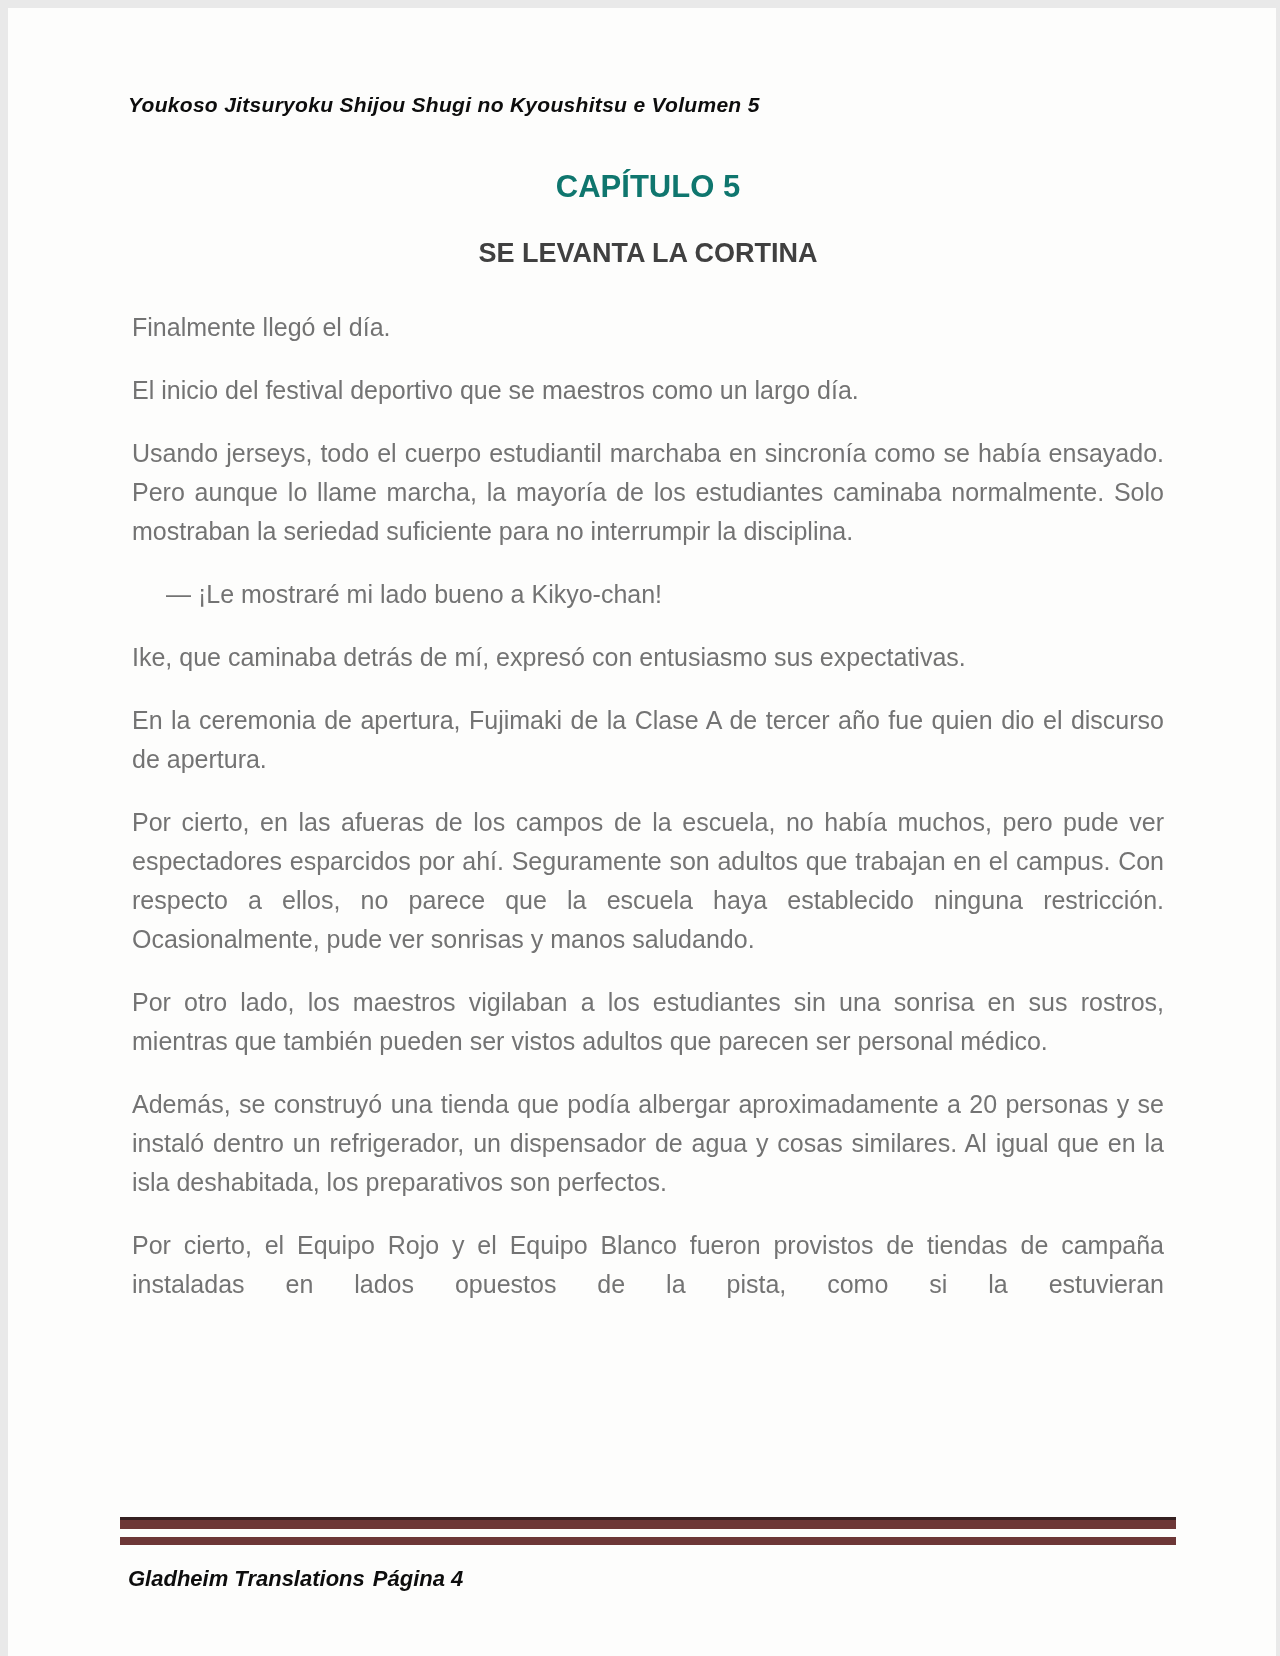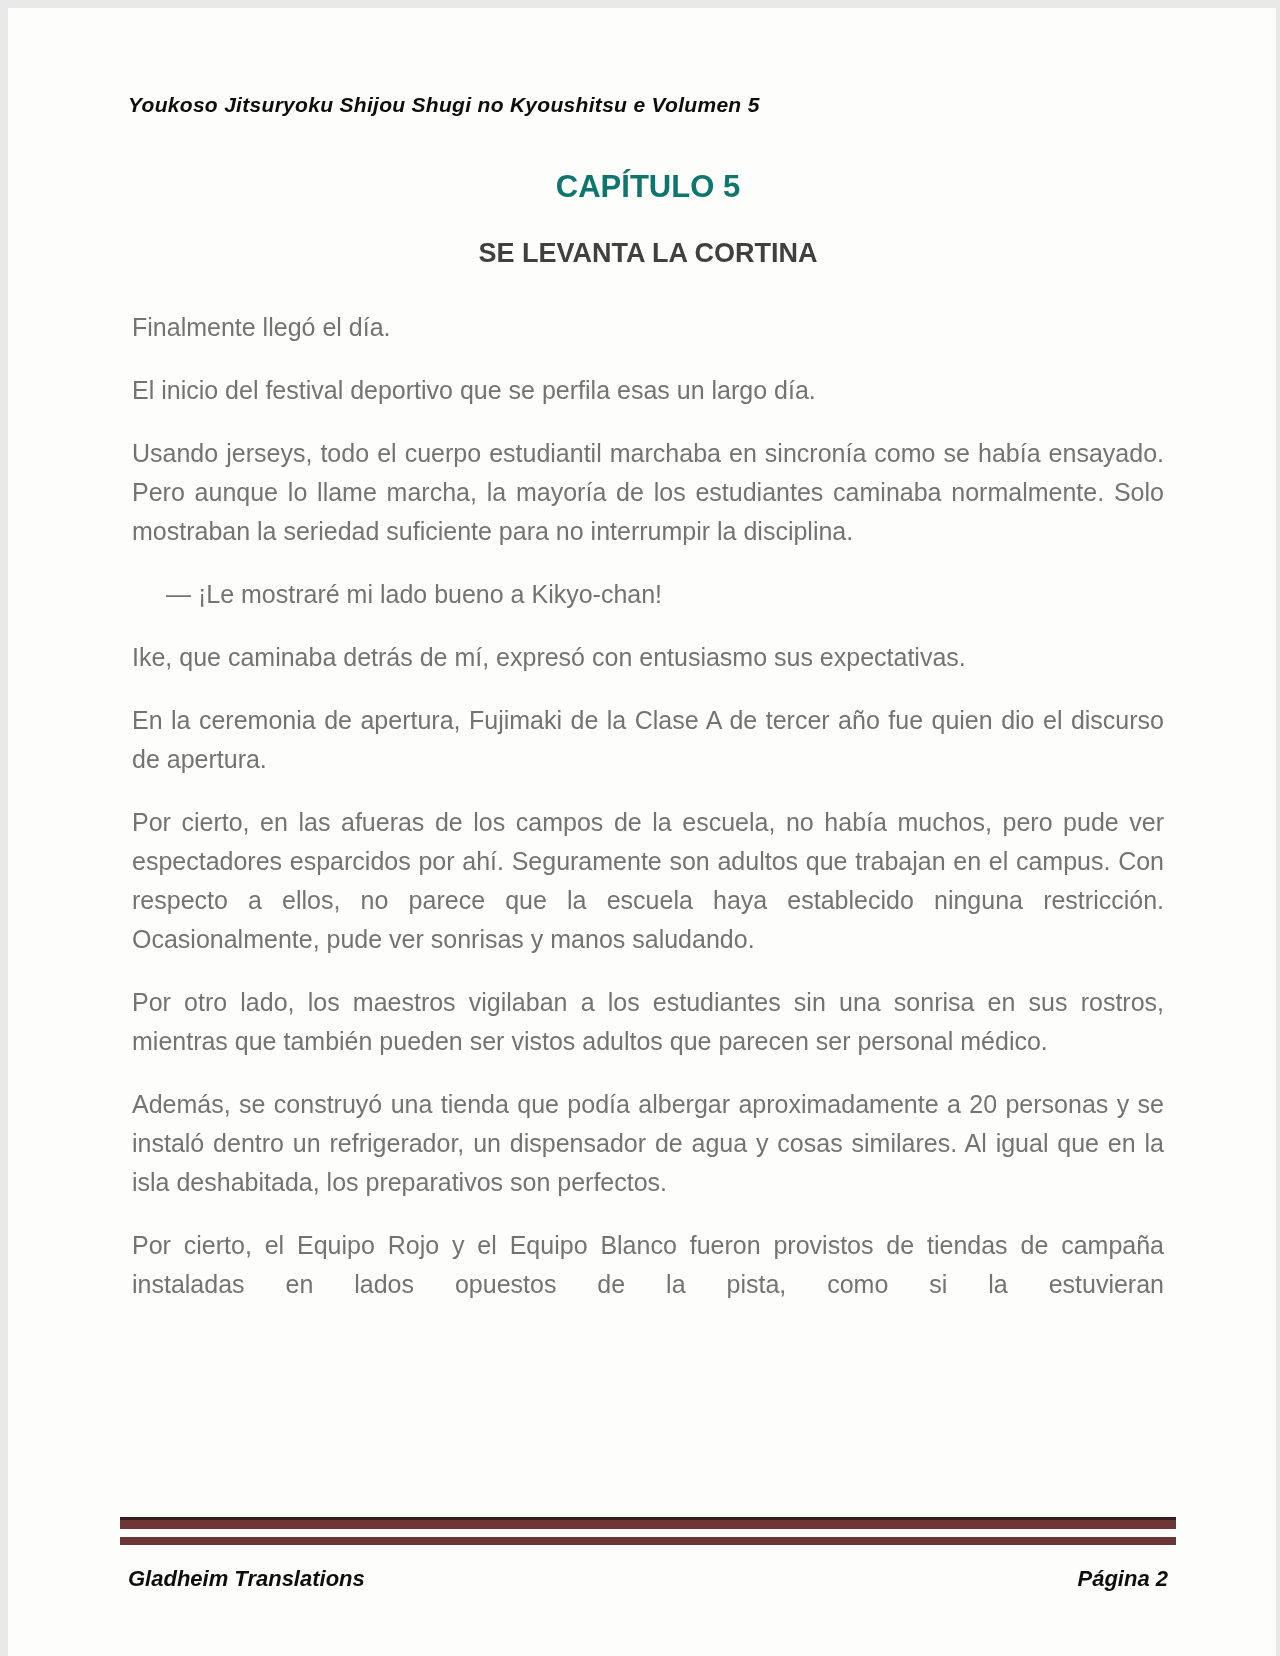--- a/index.html
+++ b/index.html
@@ -60,55 +60,54 @@
   .rule-thick {
     height: 12px;
     background: #6d3737;
     border-top: 3px solid #352020;
   }
   .rule-gap { height: 3px; background: #fdfdfc; }
   .rule-thin { height: 3px; background: #6d3737; }
   .footer-row {
     margin-top: 13px;
     display: flex;
-    justify-content: space-between;
     align-items: baseline;
     font-size: 22px;
     font-weight: bold;
     font-style: italic;
     color: #0d0d0d;
   }
 </style>
 </head>
 <body>
 
 <div class="page">
   <div class="content">
     <div class="doc-header">Youkoso Jitsuryoku Shijou Shugi no Kyoushitsu e Volumen 5</div>
 
     <div class="chapter-title">CAPÍTULO 5</div>
 
     <div class="chapter-subtitle">SE LEVANTA LA CORTINA</div>
 
     <div class="body-text">
       <p>Finalmente llegó el día.</p>
-      <p>El inicio del festival deportivo que se perfila esas un largo día.</p>
+      <p>El inicio del festival deportivo que se maestros como un largo día.</p>
       <p class="justify">Usando jerseys, todo el cuerpo estudiantil marchaba en sincronía como se había ensayado. Pero aunque lo llame marcha, la mayoría de los estudiantes caminaba normalmente. Solo mostraban la seriedad suficiente para no interrumpir la disciplina.</p>
       <p class="dialogue">— ¡Le mostraré mi lado bueno a Kikyo-chan!</p>
       <p>Ike, que caminaba detrás de mí, expresó con entusiasmo sus expectativas.</p>
       <p class="justify">En la ceremonia de apertura, Fujimaki de la Clase A de tercer año fue quien dio el discurso de apertura.</p>
       <p class="justify">Por cierto, en las afueras de los campos de la escuela, no había muchos, pero pude ver espectadores esparcidos por ahí. Seguramente son adultos que trabajan en el campus. Con respecto a ellos, no parece que la escuela haya establecido ninguna restricción. Ocasionalmente, pude ver sonrisas y manos saludando.</p>
       <p class="justify">Por otro lado, los maestros vigilaban a los estudiantes sin una sonrisa en sus rostros, mientras que también pueden ser vistos adultos que parecen ser personal médico.</p>
       <p class="justify">Además, se construyó una tienda que podía albergar aproximadamente a 20 personas y se instaló dentro un refrigerador, un dispensador de agua y cosas similares. Al igual que en la isla deshabitada, los preparativos son perfectos.</p>
       <p class="justify-all">Por cierto, el Equipo Rojo y el Equipo Blanco fueron provistos de tiendas de campaña instaladas en lados opuestos de la pista, como si la estuvieran</p>
     </div>
   </div>
 
   <div class="footer">
     <div class="rule-thick"></div>
     <div class="rule-gap"></div>
     <div class="rule-thin"></div>
     <div class="footer-row">
       <span>Gladheim Translations</span>
-      <span>Página 2</span>
+      <span>Página 4</span>
     </div>
   </div>
 </div>
 
 </body></html>

